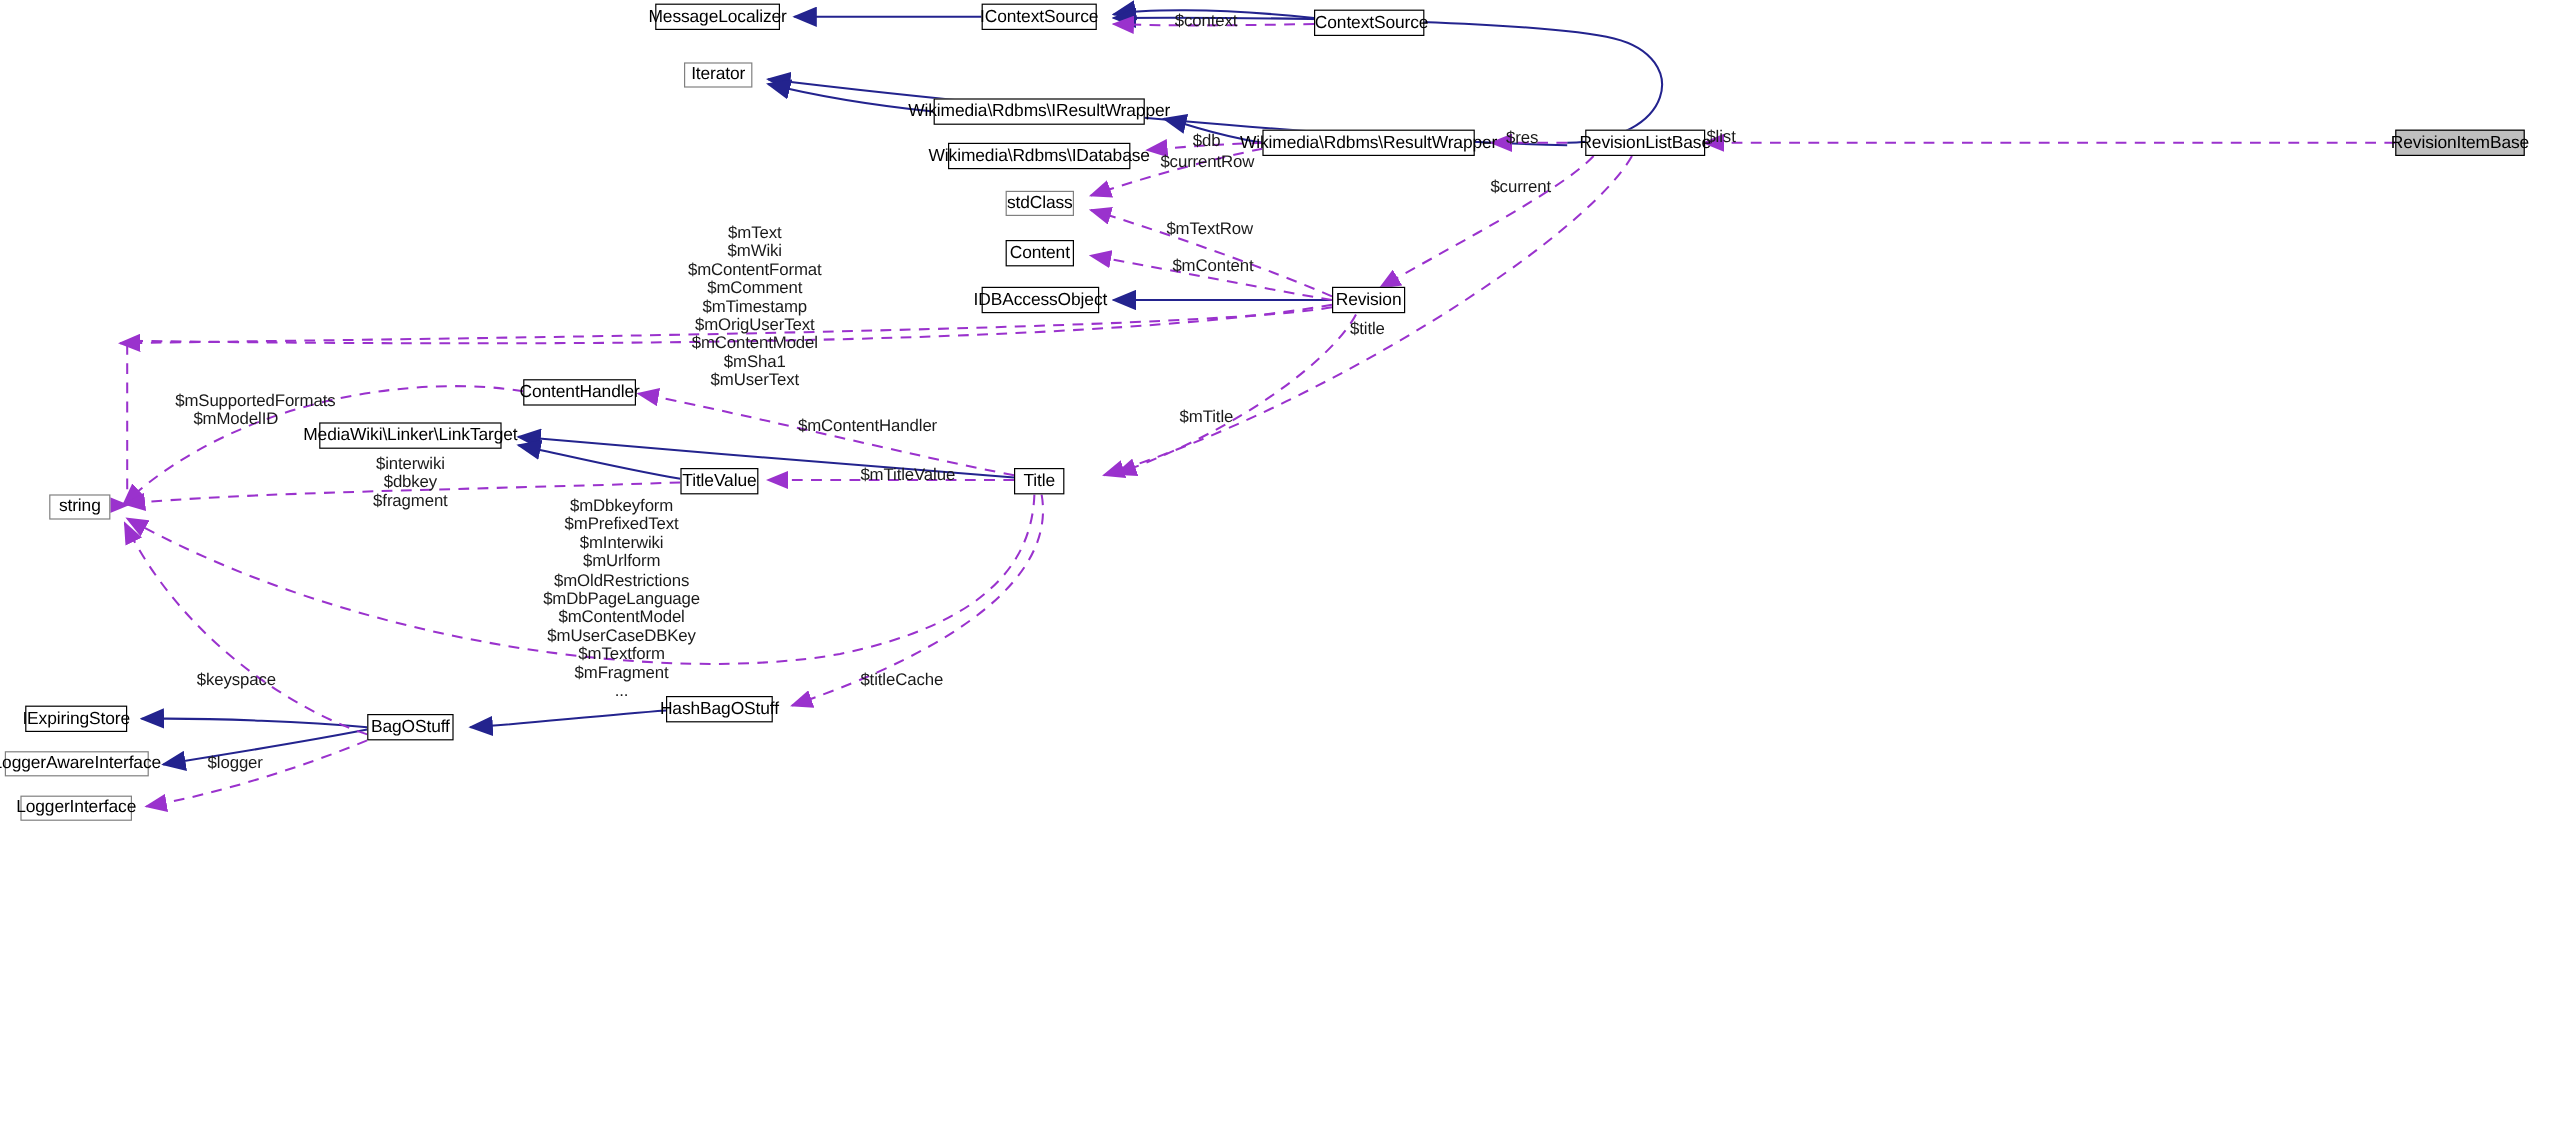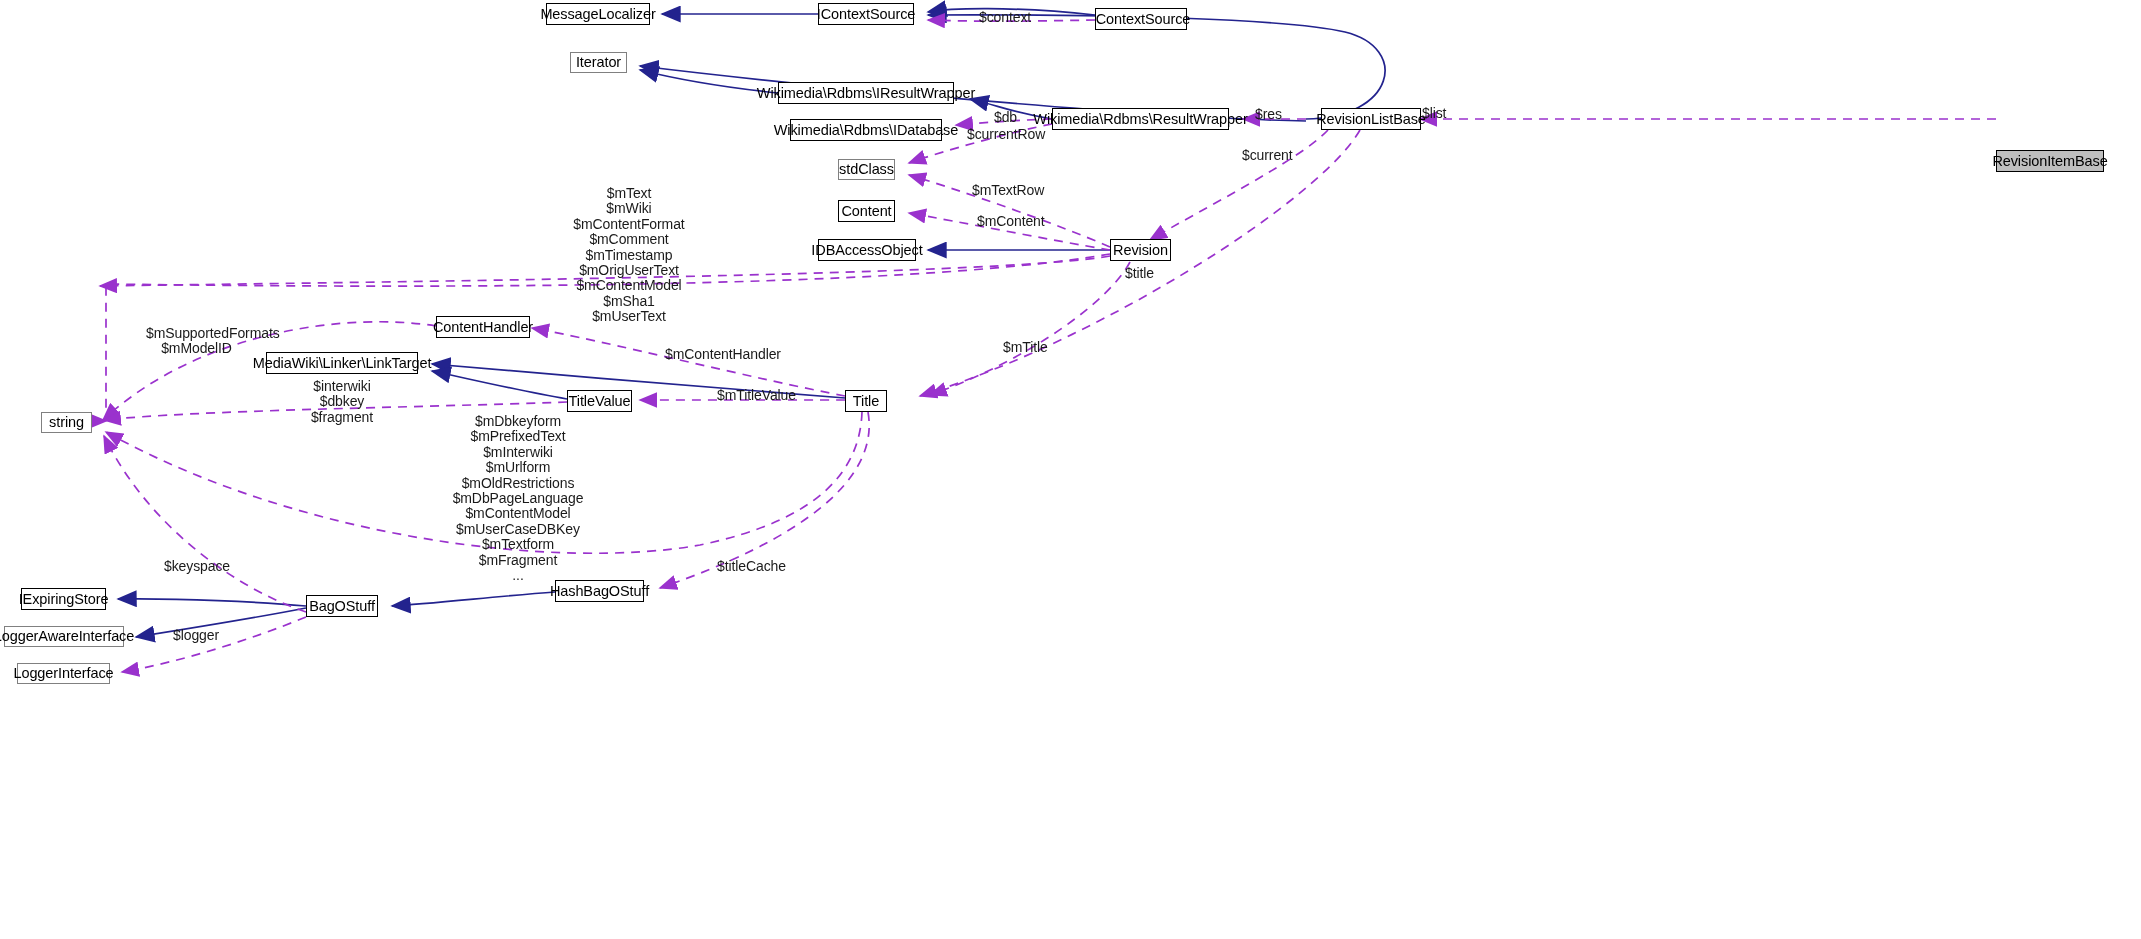--- a/index.html
+++ b/index.html
@@ -115,21 +115,21 @@
   </svg>
 
   <div id="nodes">
       <div class="node solid" style="left: 546px; top: 3px; width: 104px; height: 22px;">MessageLocalizer</div>
       <div class="node solid" style="left: 818px; top: 3px; width: 96px; height: 22px;">IContextSource</div>
       <div class="node solid" style="left: 1095px; top: 8px; width: 92px; height: 22px; padding-left: 12px;">ContextSource</div>
       <div class="node external" style="left: 570px; top: 52px; width: 57px; height: 21px;">Iterator</div>
       <div class="node solid" style="left: 778px; top: 82px; width: 176px; height: 22px;">Wikimedia\Rdbms\IResultWrapper</div>
       <div class="node solid" style="left: 1052px; top: 108px; width: 177px; height: 22px; text-align: right;">Wikimedia\Rdbms\ResultWrapper</div>
       <div class="node solid" style="left: 1321px; top: 108px; width: 100px; height: 22px;">RevisionListBase</div>
-      <div class="node highlight" style="left: 1996px; top: 108px; width: 108px; height: 22px; margin-top: 42px;">RevisionItemBase</div>
+      <div class="node highlight" style="left: 1996px; top: 108px; width: 108px; height: 22px;">RevisionItemBase</div>
       <div class="node solid" style="left: 790px; top: 119px; width: 152px; height: 22px;">Wikimedia\Rdbms\IDatabase</div>
       <div class="node external" style="left: 838px; top: 159px; width: 57px; height: 21px;">stdClass</div>
       <div class="node solid" style="left: 838px; top: 200px; width: 57px; height: 22px;">Content</div>
       <div class="node solid" style="left: 818px; top: 239px; width: 98px; height: 22px;">IDBAccessObject</div>
       <div class="node solid" style="left: 1110px; top: 239px; width: 61px; height: 22px;">Revision</div>
       <div class="node solid" style="left: 436px; top: 316px; width: 94px; height: 22px;">ContentHandler</div>
       <div class="node solid" style="left: 266px; top: 352px; width: 152px; height: 22px;">MediaWiki\Linker\LinkTarget</div>
       <div class="node solid" style="left: 567px; top: 390px; width: 65px; height: 22px;">TitleValue</div>
       <div class="node solid" style="left: 845px; top: 390px; width: 42px; height: 22px;">Title</div>
       <div class="node external" style="left: 41px; top: 412px; width: 51px; height: 21px;">string</div>
@@ -154,21 +154,21 @@
 $mComment
 $mTimestamp
 $mOrigUserText
 $mContentModel
 $mSha1
 $mUserText</div>
       <div class="elabel" style="left: 1125px; top: 266px;">$title</div>
       <div class="elabel multi" style="left: 146px; top: 326px; width: 101px;">$mSupportedFormats
 $mModelID</div>
       <div class="elabel" style="left: 665px; top: 347px;">$mContentHandler</div>
-      <div class="elabel" style="left: 983px; top: 340px; margin-left: 20px;">$mTitle</div>
+      <div class="elabel" style="left: 983px; top: 340px;">$mTitle</div>
       <div class="elabel multi" style="left: 309px; top: 379px; width: 66px;">$interwiki
 $dbkey
 $fragment</div>
       <div class="elabel" style="left: 677px; top: 388px; margin-left: 40px;">$mTitleValue</div>
       <div class="elabel multi" style="left: 435px; top: 414px; width: 166px;">$mDbkeyform
 $mPrefixedText
 $mInterwiki
 $mUrlform
 $mOldRestrictions
 $mDbPageLanguage

